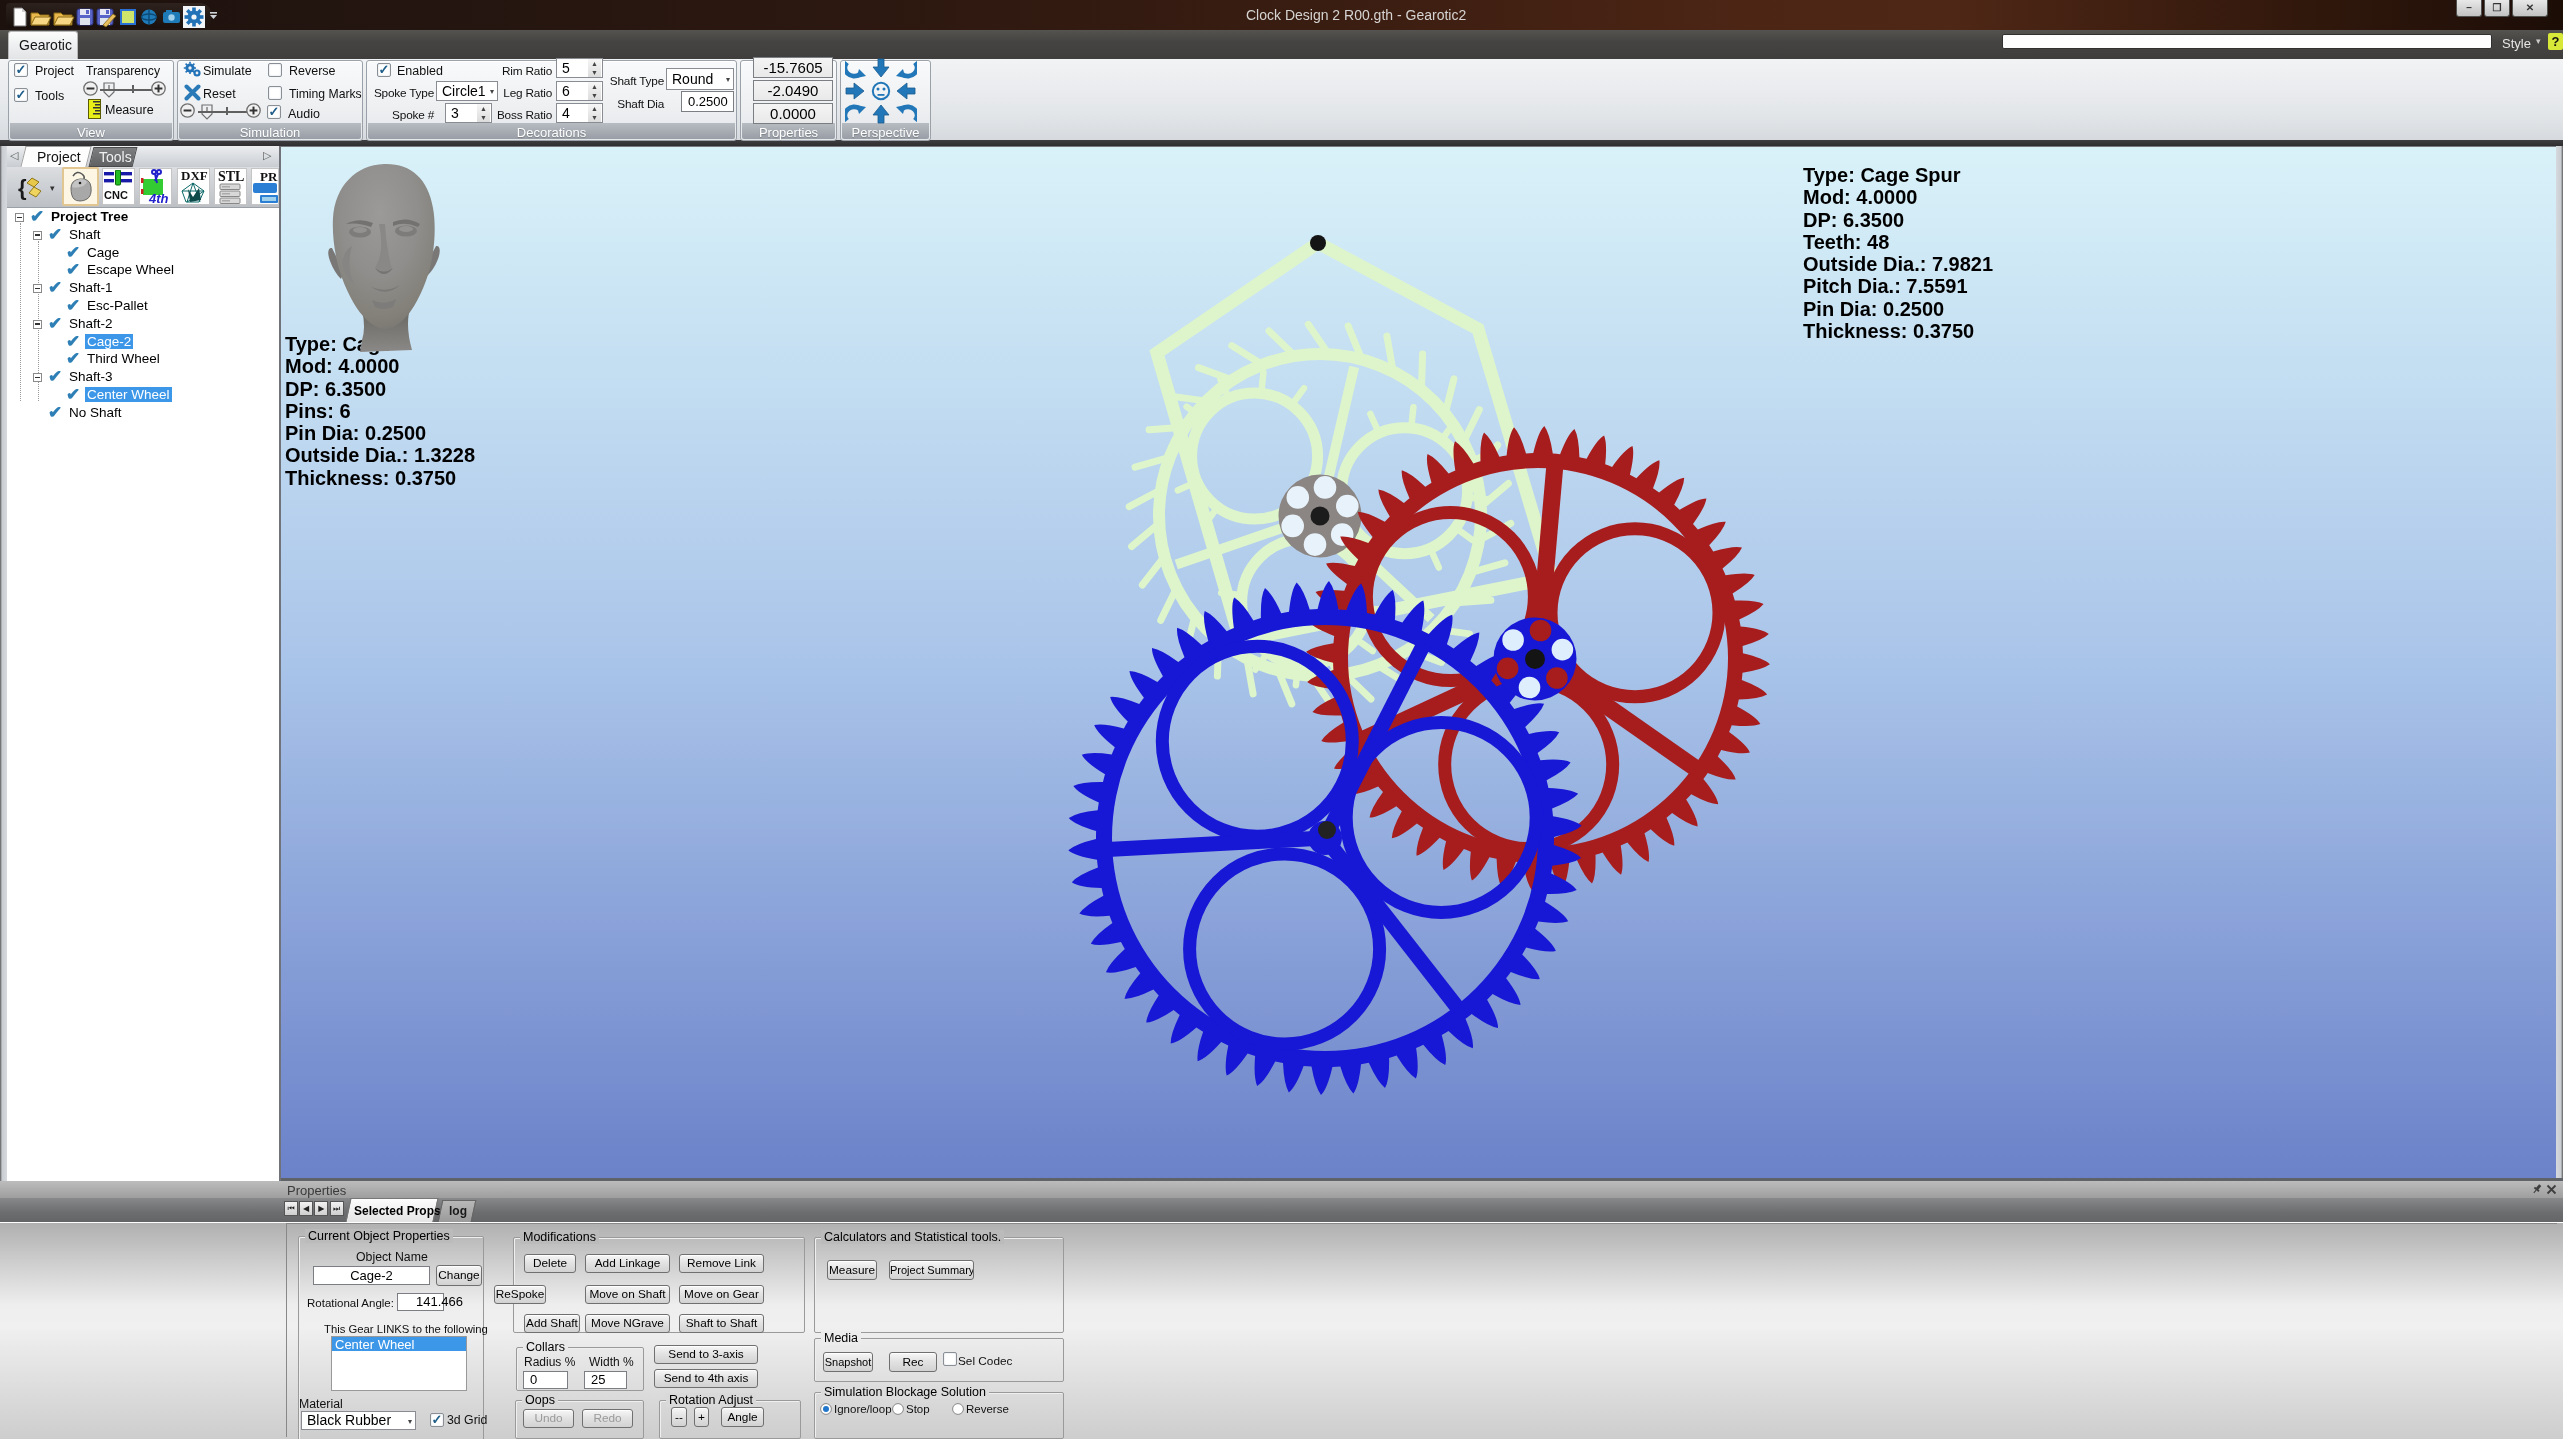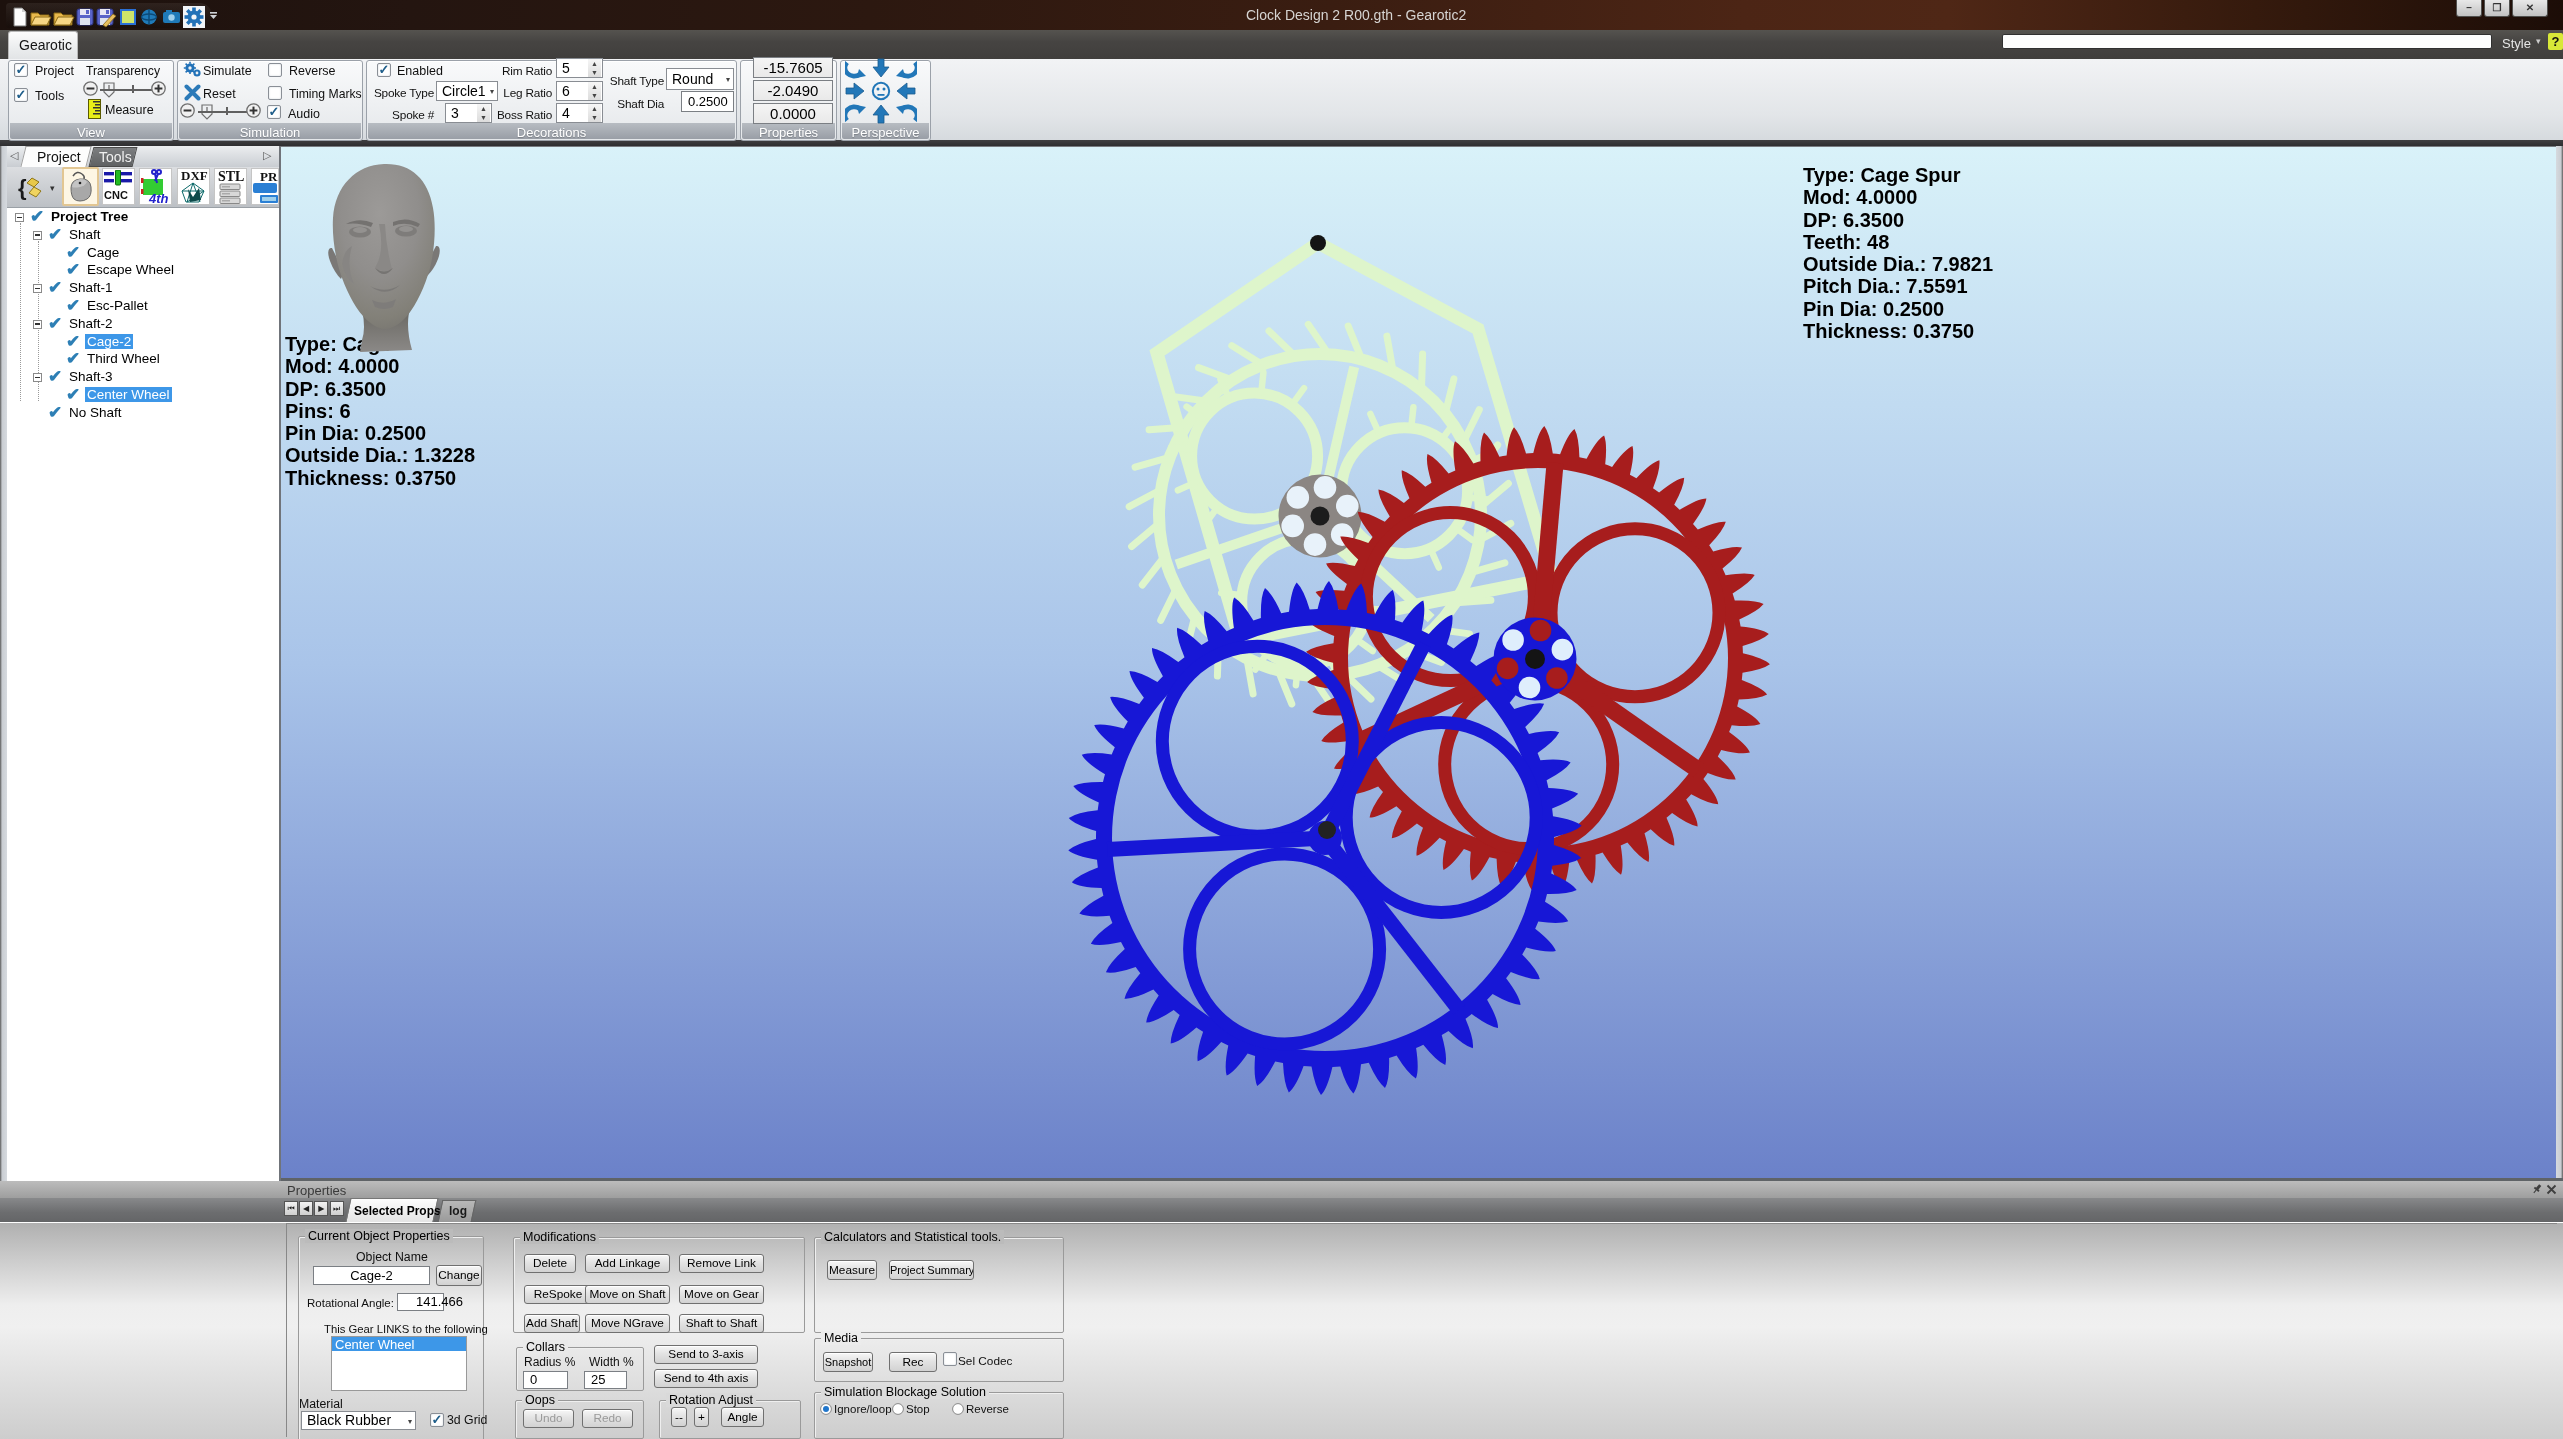--- a/index.html
+++ b/index.html
@@ -537,21 +537,21 @@
 <div class="tx" style="left:335px;top:1337px;font-size:13px;color:#fff;font-weight:normal;letter-spacing:0">Center Wheel</div>
 <div class="tx" style="left:299px;top:1397px;font-size:12.3px;color:#101010;font-weight:normal;letter-spacing:0">Material</div>
 <div class="spin" style="left:301px;top:1411px;width:115px;height:19px;line-height:17px">Black Rubber<span class="ab" style="right:3px;top:0;font-size:8px;color:#444;line-height:19px">▾</span></div>
 <div class="cb" style="left:430px;top:1413px">✓</div>
 <div class="tx" style="left:447px;top:1413px;font-size:12.3px;color:#101010;font-weight:normal;letter-spacing:0">3d Grid</div>
 <div class="gbx" style="left:513px;top:1237px;width:292px;height:96px"></div>
 <div class="gbl" style="left:520px;top:1230px;background:rgb(187,187,187);padding:0 3px">Modifications</div>
 <div class="btn" style="left:524px;top:1254px;width:52px;height:19px;line-height:17px">Delete</div>
 <div class="btn" style="left:585px;top:1254px;width:85px;height:19px;line-height:17px">Add Linkage</div>
 <div class="btn" style="left:679px;top:1254px;width:85px;height:19px;line-height:17px">Remove Link</div>
-<div class="btn" style="left:524px;top:1285px;width:68px;height:19px;line-height:17px">ReSpoke</div>
+<div class="btn" style="left:494px;top:1285px;width:52px;height:19px;line-height:17px">ReSpoke</div>
 <div class="btn" style="left:585px;top:1285px;width:85px;height:19px;line-height:17px">Move on Shaft</div>
 <div class="btn" style="left:679px;top:1285px;width:85px;height:19px;line-height:17px">Move on Gear</div>
 <div class="btn" style="left:524px;top:1314px;width:56px;height:19px;line-height:17px">Add Shaft</div>
 <div class="btn" style="left:585px;top:1314px;width:85px;height:19px;line-height:17px">Move NGrave</div>
 <div class="btn" style="left:679px;top:1314px;width:85px;height:19px;line-height:17px">Shaft to Shaft</div>
 <div class="gbx" style="left:516px;top:1347px;width:128px;height:44px"></div>
 <div class="gbl" style="left:523px;top:1340px;background:rgb(233,233,233);padding:0 3px">Collars</div>
 <div class="tx" style="left:524px;top:1355px;font-size:12px;color:#101010;font-weight:normal;letter-spacing:0">Radius %</div>
 <div class="tx" style="left:589px;top:1355px;font-size:12px;color:#101010;font-weight:normal;letter-spacing:0">Width %</div>
 <div class="inp" style="left:523px;top:1371px;width:45px;height:18px;line-height:16px;padding-left:6px">0</div>

